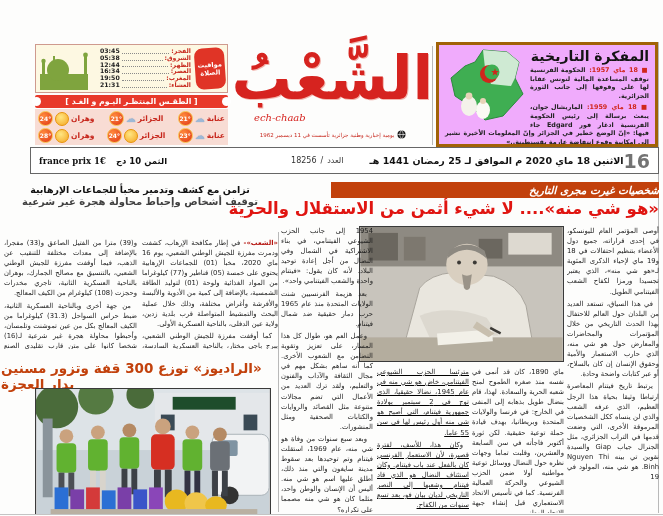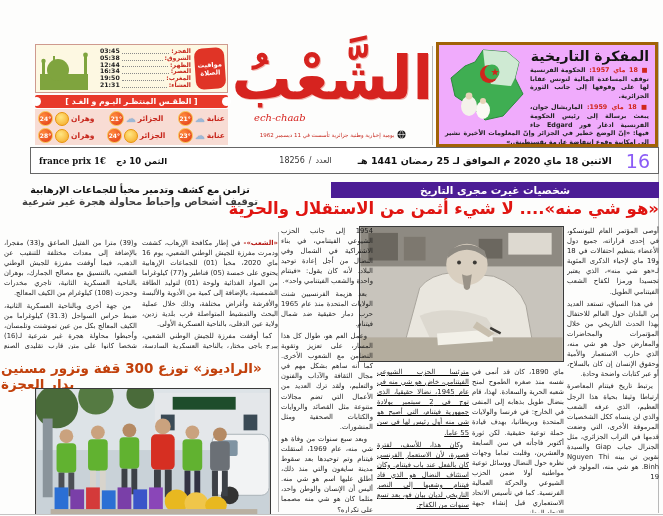--- a/index.html
+++ b/index.html
@@ -46,40 +46,40 @@
   #history-box{left:436px;top:42px;width:222px;height:105px;background:#f0abfc;border:3px solid #a16207;
       box-sizing:border-box;padding:3px 6px;overflow:hidden;}
   #history-title{font-size:14px;font-weight:bold;color:#141414;margin:0 0 2px 0;}
   #history-map{float:left;width:82px;height:74px;margin-right:3px;}
   .hentry{font-size:6.4px;line-height:8.6px;color:#222;font-weight:bold;text-align:justify;margin-bottom:3px;}
   .hdate{color:#d0261c;}
   .hsq{color:#d0261c;}
   
   #dateline{left:30px;top:147px;width:629px;height:27px;border:1px solid #666;box-sizing:border-box;
       display:flex;direction:rtl;align-items:center;padding:0 8px;background:#fff;}
-  #page-number{font-size:19px;font-weight:normal;color:#8b5cf6;margin-left:14px;}
+  #page-number{font-size:19px;font-weight:bold;color:#737373;}
   #date-text{font-size:9.5px;font-weight:bold;color:#111;margin-left:26px;white-space:nowrap;}
   #issue{font-size:8px;color:#333;display:flex;direction:rtl;gap:4px;align-items:center;}
   #prices{margin-right:auto;display:flex;direction:rtl;gap:10px;align-items:center;
       font-size:8.5px;font-weight:bold;color:#111;}
   #price-fr{direction:ltr;font-family:"DejaVu Serif",serif;}
   
   .kicker{text-align:center;font-weight:bold;color:#111;}
   #sec-kicker{left:4px;top:184px;width:272px;font-size:9.5px;}
   #sec-headline{left:1px;top:196px;width:278px;font-size:10px;font-weight:bold;color:#404040;text-align:center;}
   .ncol{position:absolute;overflow:hidden;}
   .ncol p{margin:0 0 2px 0;font-size:6.8px;line-height:10.1px;text-align:justify;color:#1c1c1c;text-indent:6px;}
   .ncol p.nolead{text-indent:0;}
   .lead{color:#b51510;font-weight:bold;}
   #rad-kicker{left:4px;top:350px;width:272px;font-size:8.8px;margin-top:40px;}
   #rad-headline{left:1px;top:360px;width:278px;font-size:13.5px;font-weight:bold;color:#c2410c;text-align:left;}
   .photo{border:1px solid #3a3a3a;box-sizing:border-box;background:#ccc;}
   
-  #banner{left:331px;top:182px;width:328px;height:16px;background:#4c1d95;color:#fff;
-      font-size:10.5px;font-weight:bold;text-align:center;line-height:16px;}
+  #banner{left:331px;top:182px;width:328px;height:16px;background:#c2410c;color:#fff;
+      font-size:10.5px;font-weight:bold;text-align:right;line-height:16px;font-style:italic;}
   #main-headline{left:284px;top:199px;width:375px;font-size:16.5px;font-weight:bold;
       color:#e01511;text-align:center;white-space:nowrap;}
   #hcm-article{left:281px;top:226px;width:378px;height:287px;}
   
   .vrule{width:1px;background:#b9b9b9;}
   .hrule{height:1px;background:#c4c4c4;}
 </style>
 </head>
 <body>
 

